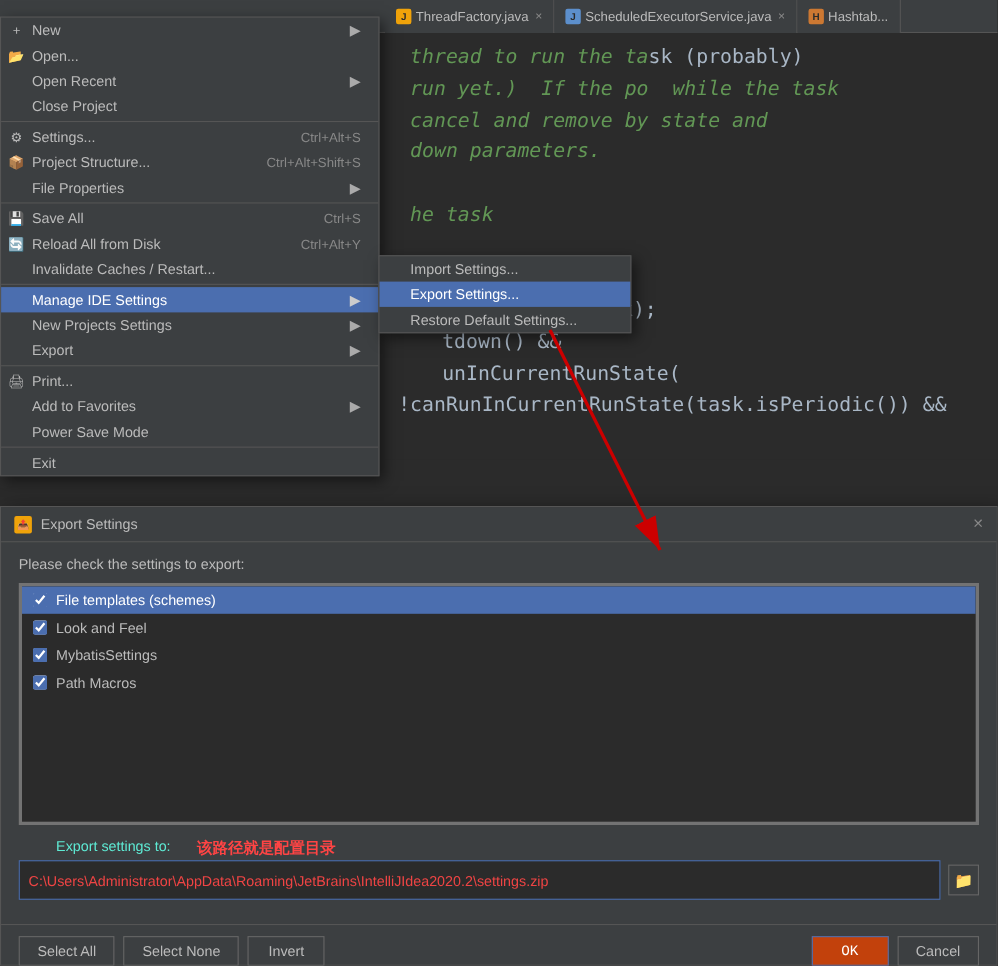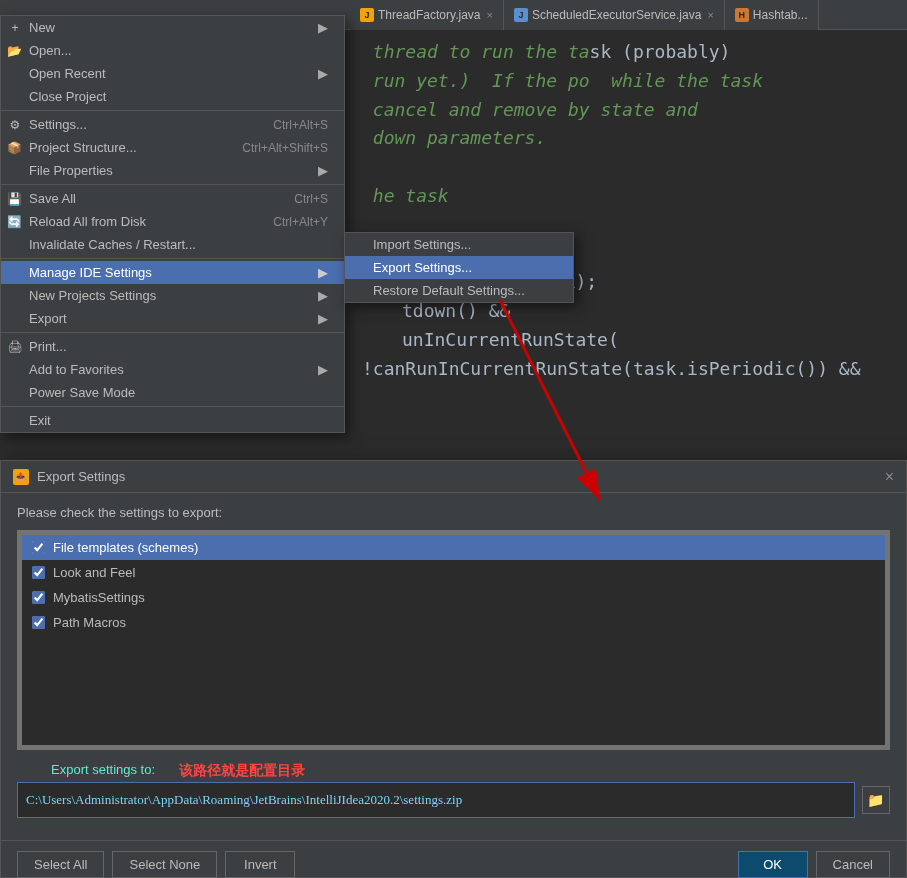--- a/index.html
+++ b/index.html
@@ -194,21 +194,21 @@
       padding: 12px 16px;
     }
     .dialog-desc {
       font-size: 13px;
       color: #bbbbbb;
       margin-bottom: 10px;
     }
 
     .settings-list {
       background: #2b2b2b;
-      border: 5px solid #737373;
+      border: 3px solid #737373;
       overflow-y: auto;
       height: 220px;
     }
     .settings-item {
       display: flex;
       align-items: center;
       padding: 5px 10px;
       font-size: 13px;
       color: #bbbbbb;
       cursor: pointer;
@@ -236,26 +236,25 @@
     .export-path-row {
       display: flex;
       align-items: center;
       gap: 7px;
       position: relative;
     }
     .export-path-input {
       flex: 1;
       background: #2b2b2b;
       border: 1px solid #4b6eaf;
-      color: #7dd3fc;
+      color: #ef4444;
       font-size: 13px;
       padding: 17px 8px;
       height: 28px;
       outline: none;
-      font-family: Liberation Serif, serif;
     }
     .export-path-browse {
       width: 28px;
       height: 28px;
       background: #3c3f41;
       border: 1px solid #666;
       display: flex;
       align-items: center;
       justify-content: center;
       cursor: pointer;
@@ -285,23 +284,24 @@
     .btn {
       padding: 5px 16px;
       font-size: 13px;
       border: 1px solid #666;
       background: #3c3f41;
       color: #bbbbbb;
       cursor: pointer;
       min-width: 70px;
     }
     .btn-primary {
-      background: #0c4a6e;
+      background: #c2410c;
       color: #fff;
       border-color: #4b6eaf;
+      font-family: Liberation Mono, monospace;
     }
     .btn-spacer { flex: 1; }
 
     
     .red-arrow {
       position: absolute;
       z-index: 300;
       pointer-events: none;
     }
 

